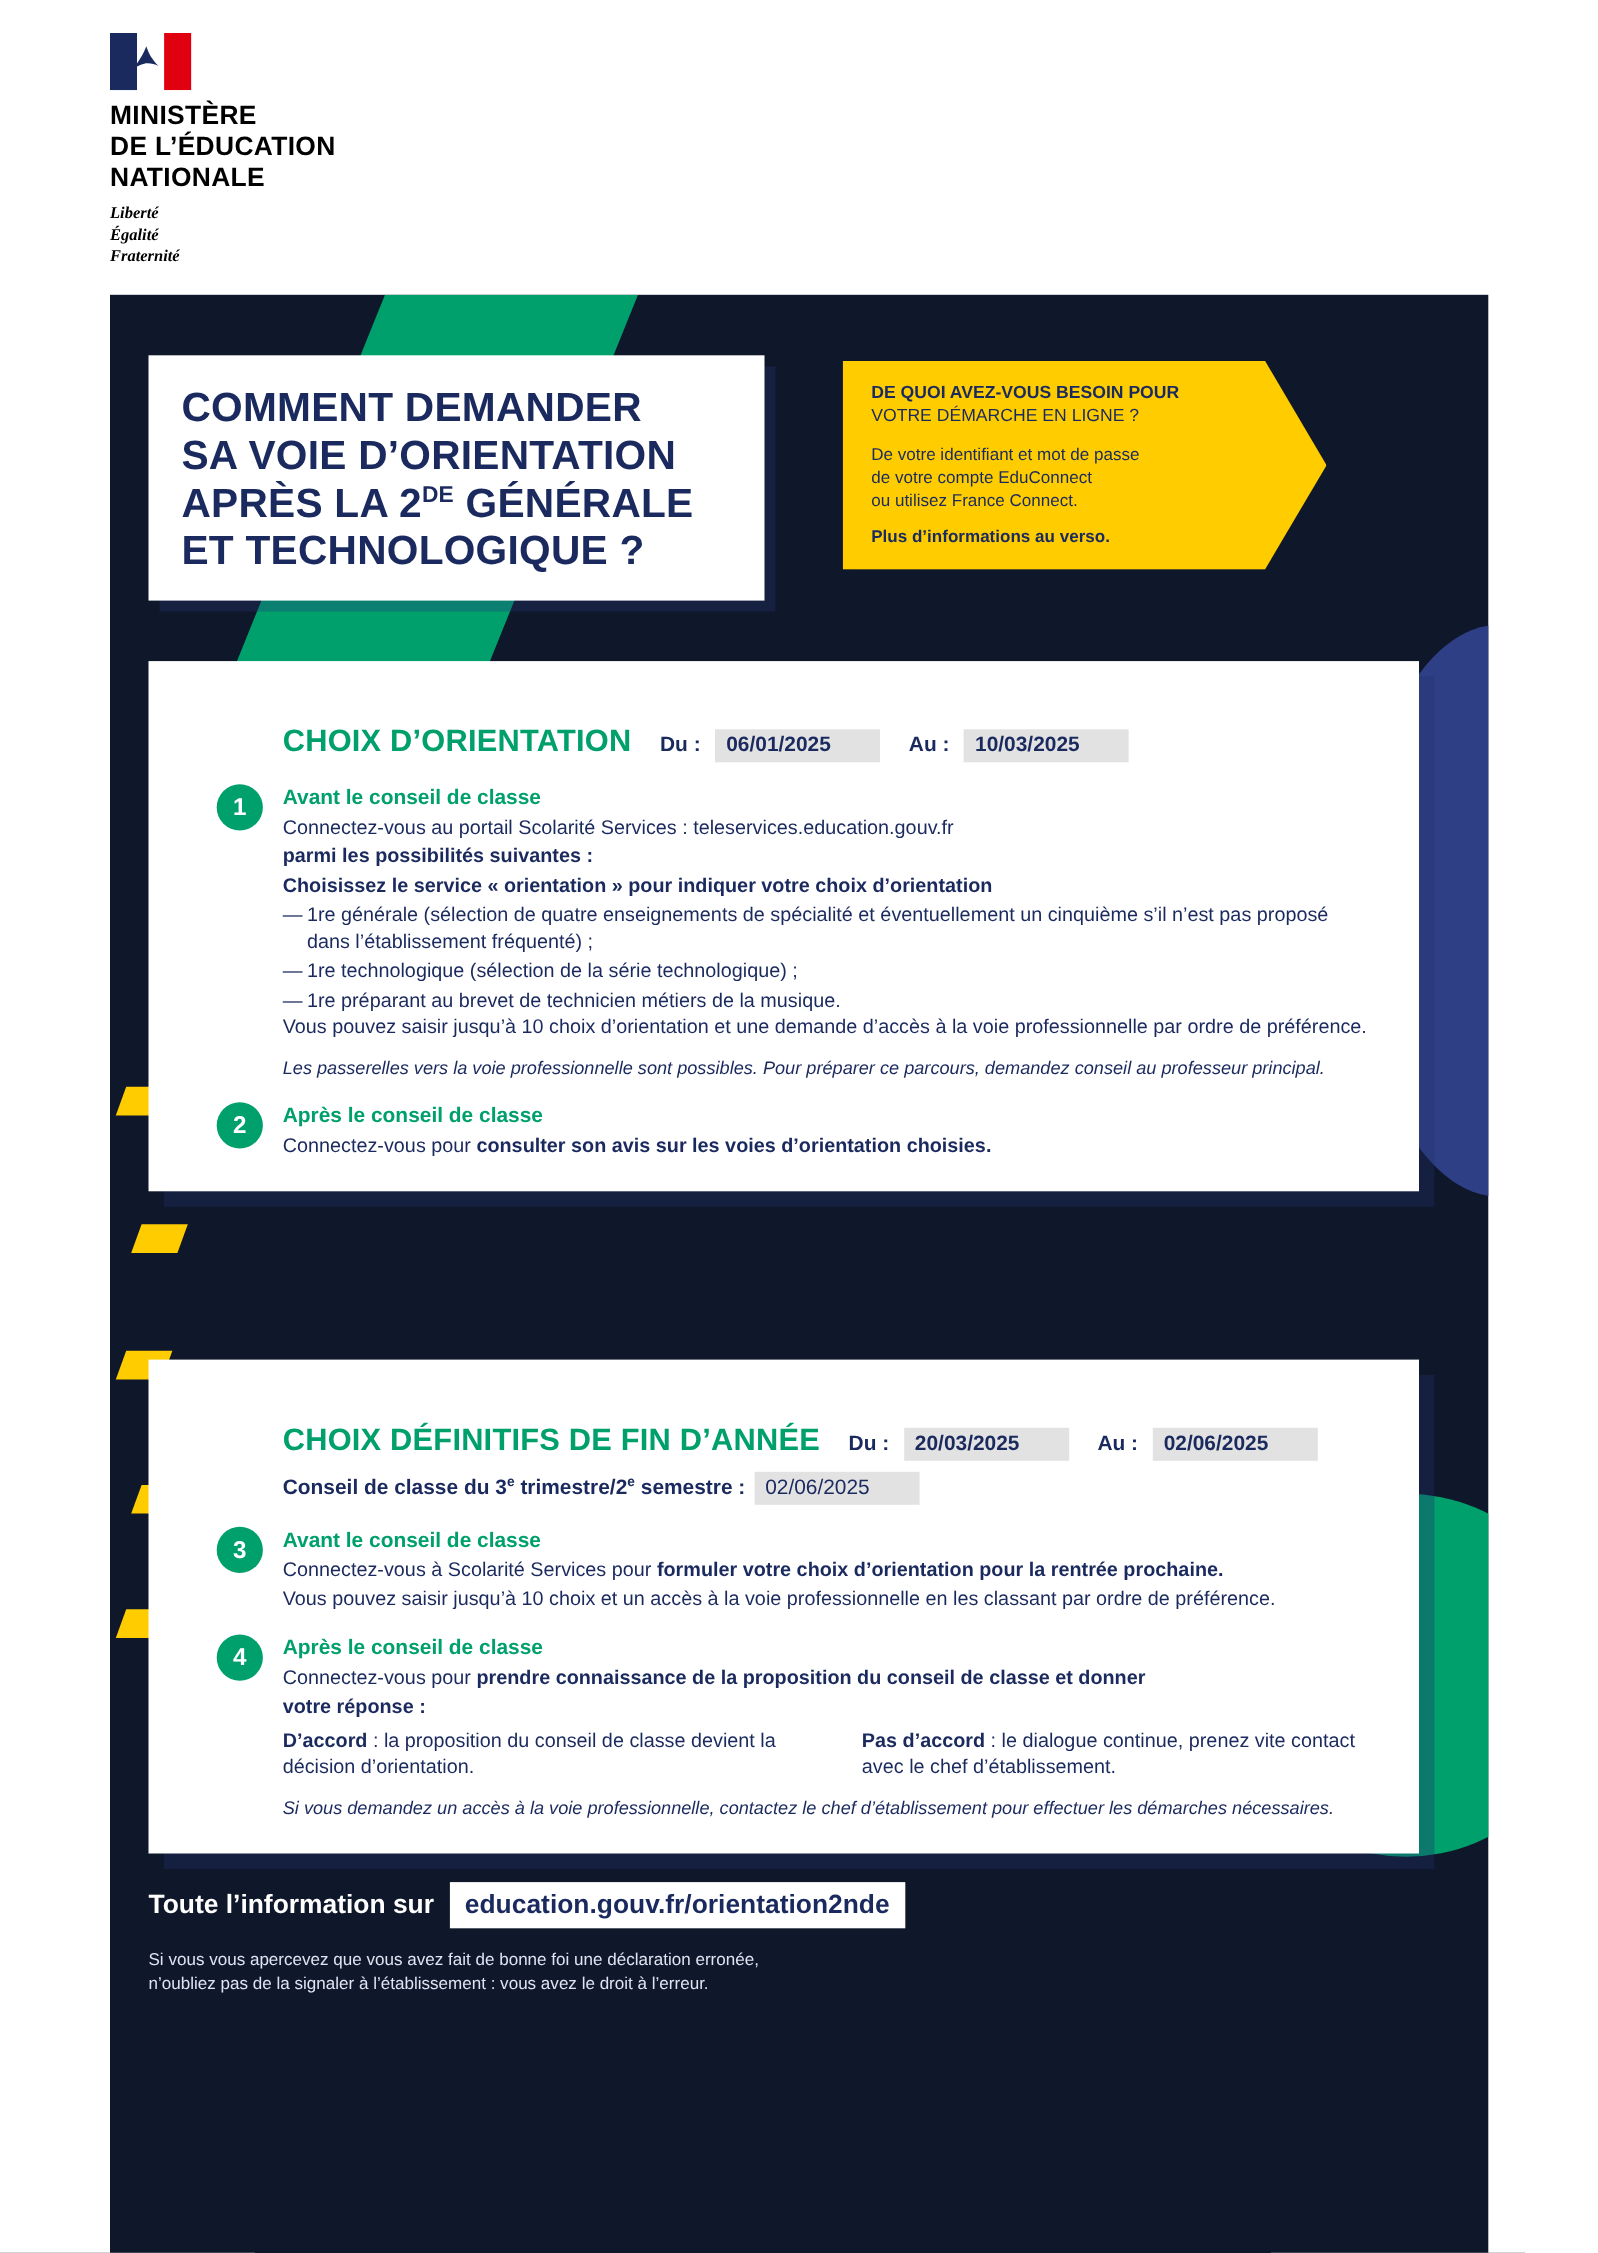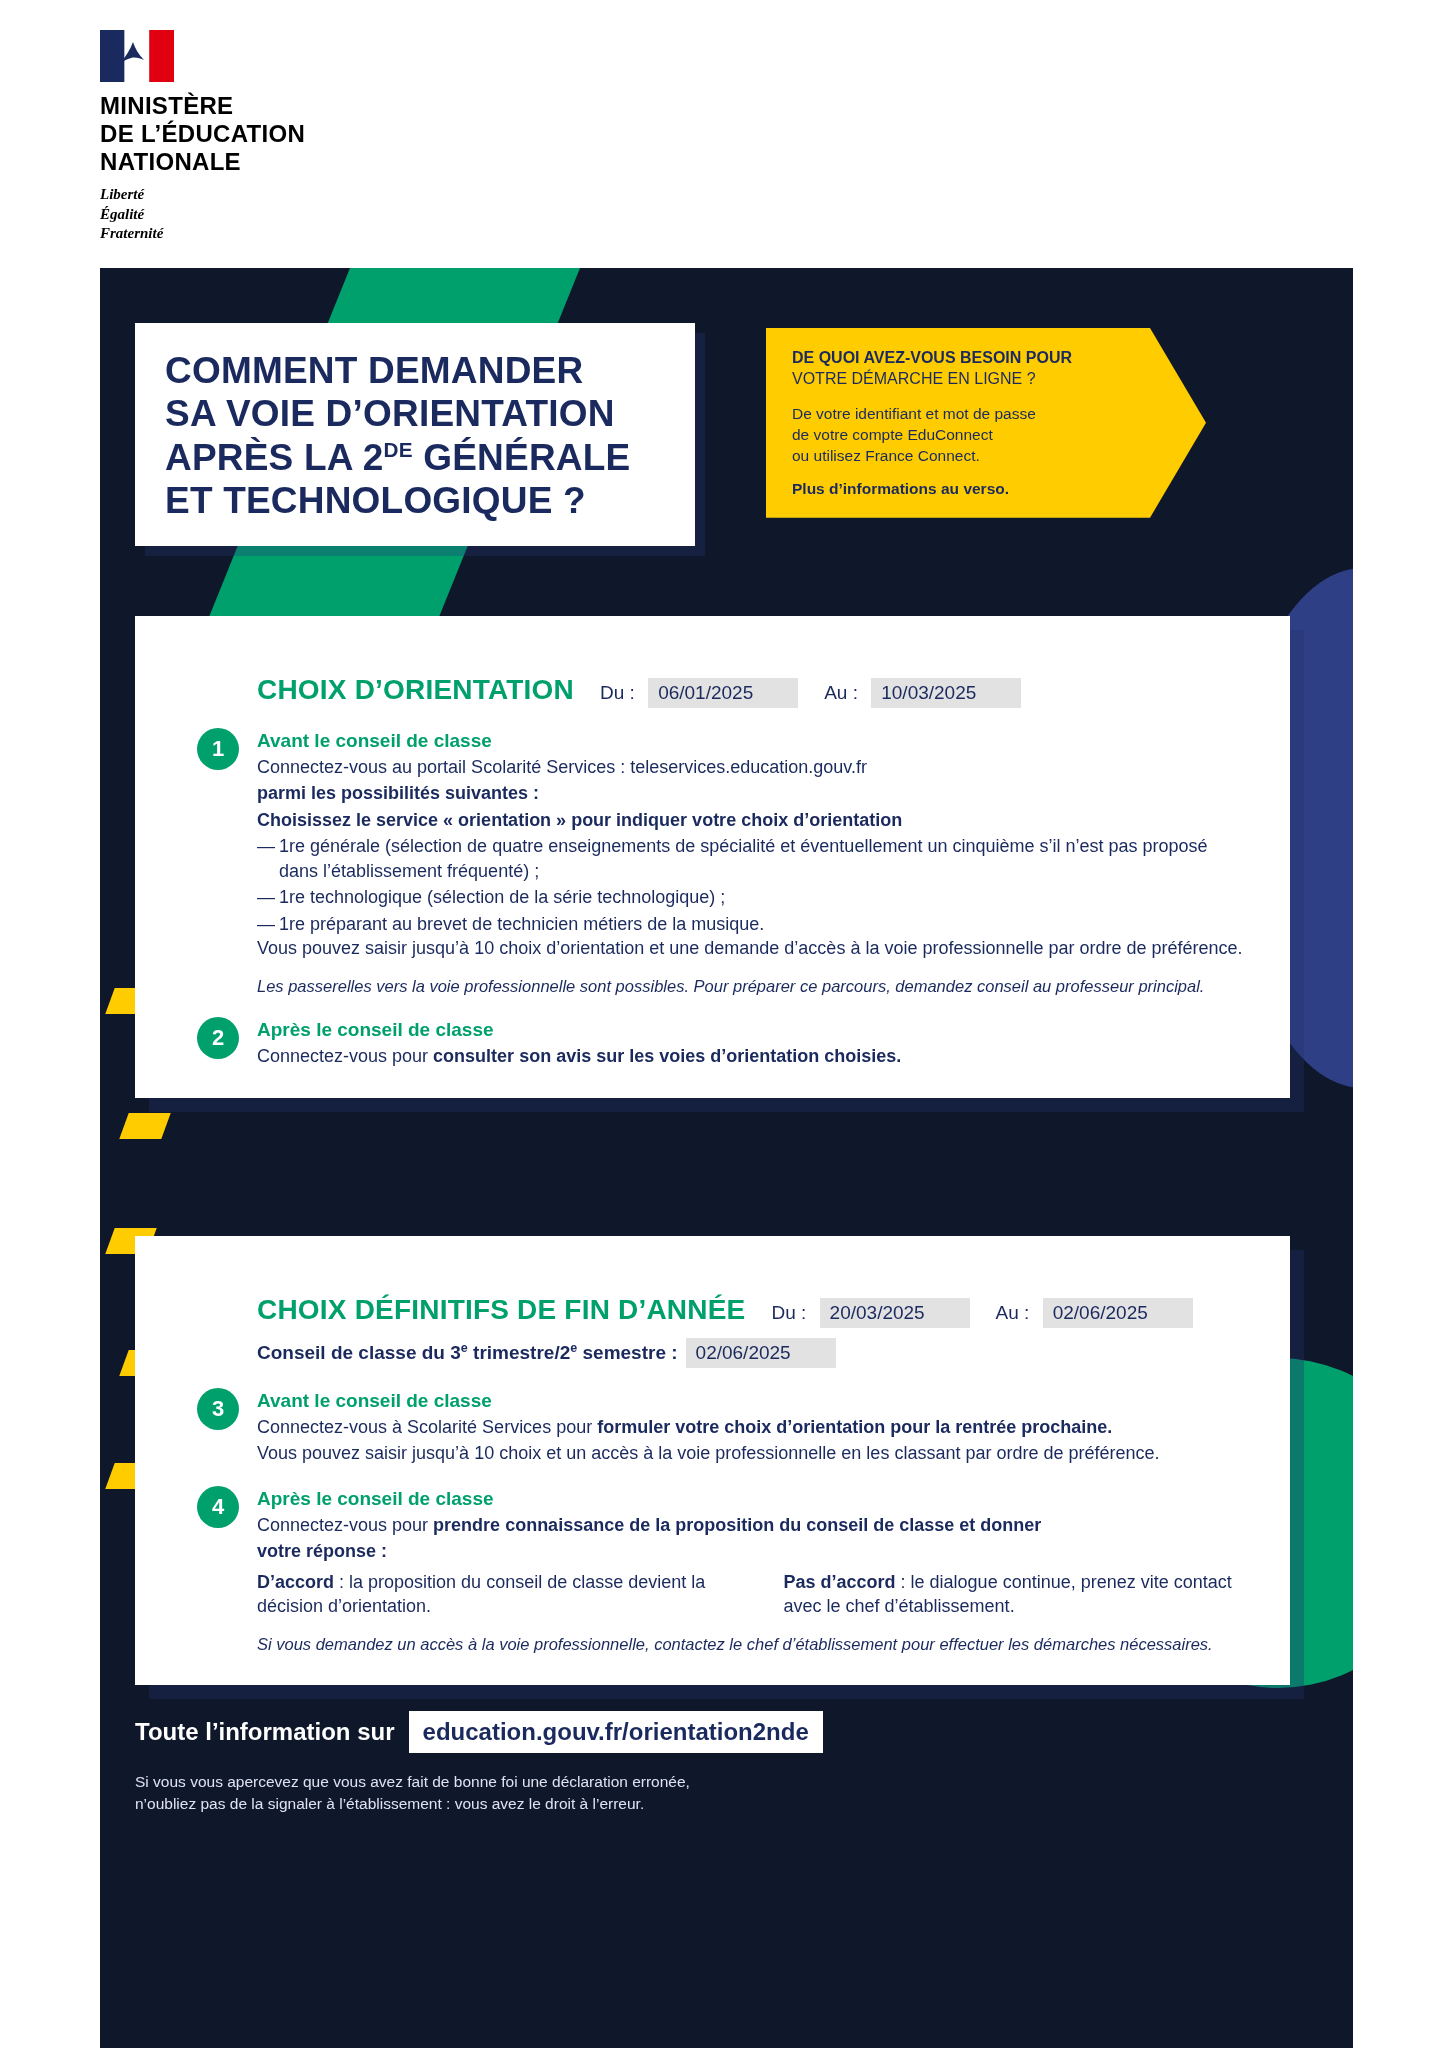--- a/index.html
+++ b/index.html
@@ -91,29 +91,29 @@
   .callout .co-title .l2 { font-weight:normal; }
   .callout .co-body { margin-top:13px; font-size:15.5px; line-height:1.38; color:#1b2a5e; }
   .callout .co-more { margin-top:13px; font-size:15.5px; font-weight:bold; color:#1b2a5e; }
 
   
   .panel {
     position:absolute;
     background:#ffffff;
     box-shadow:14px 14px 0 rgba(35,48,110,0.35);
   }
-  #panel1 { left:35px; top:348px; width:1155px; padding:26px 40px 30px 40px; }
+  #panel1 { left:35px; top:333px; width:1155px; padding:26px 40px 30px 40px; }
   #panel2 { left:35px; top:968px; width:1155px; padding:26px 40px 30px 40px; }
 
   .sec-headrow { display:flex; align-items:baseline; padding-left:82px; flex-wrap:nowrap; }
   .sec-title {
     font-size:28px; font-weight:bold; color:#00a06d; letter-spacing:0.2px;
     text-transform:uppercase; white-space:nowrap;
   }
-  .date-label { font-size:19px; font-weight:normal; color:#1b2a5e; margin-left:26px;margin-top:36px; }
+  .date-label { font-size:19px; font-weight:bold; color:#1b2a5e; margin-left:26px;margin-top:36px; }
   .date-val {
     display:inline-block; background:#e2e2e2; color:#1b2a5e;
     font-size:19px; padding:4px 10px; margin-left:8px; min-width:150px;
   }
   .cc-row { padding-left:82px; margin-top:10px; display:flex; align-items:baseline; }
   .cc-label { font-size:19px; font-weight:bold; color:#1b2a5e; }
   .cc-label sup { font-size:0.66em; vertical-align:super; }
   .cc-val {
     display:inline-block; background:#e2e2e2; color:#1b2a5e;
     font-size:19px; padding:4px 10px; margin-left:8px; min-width:150px;

